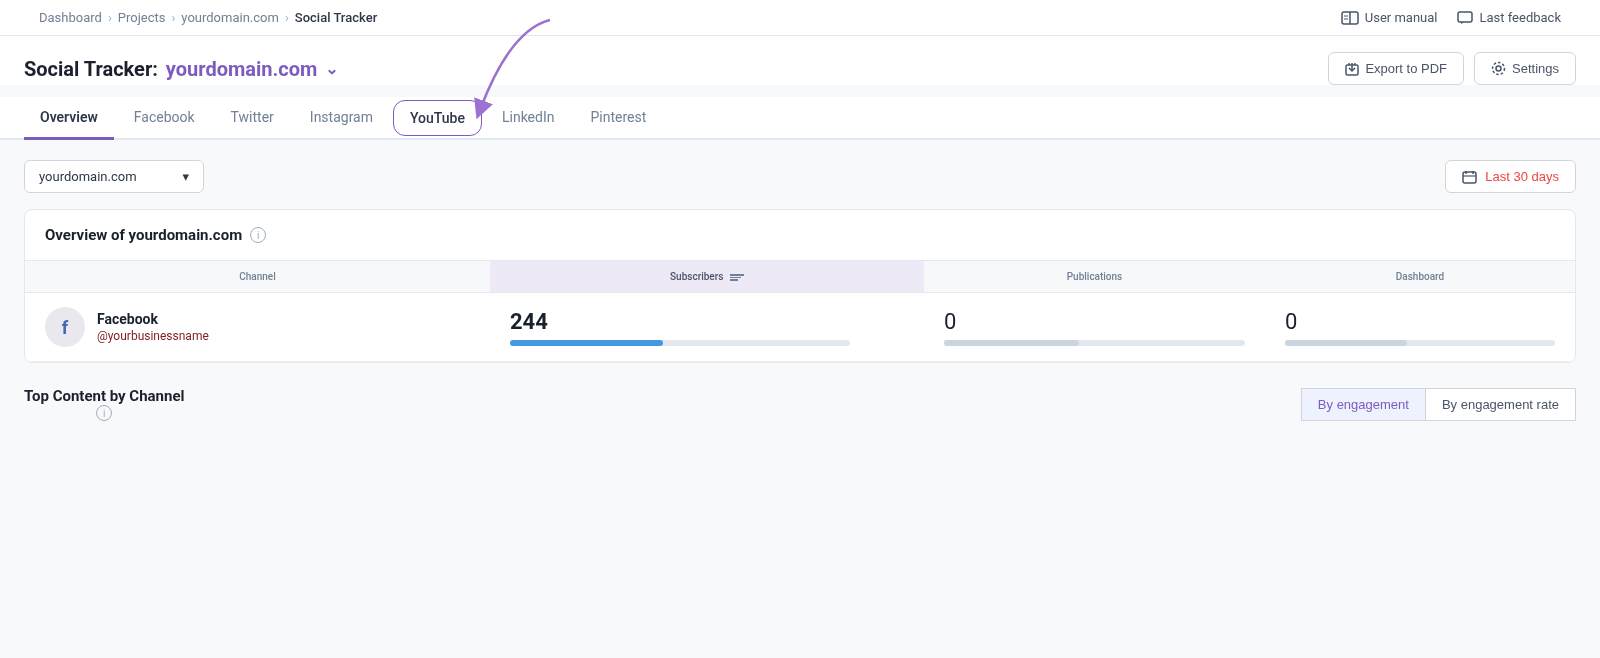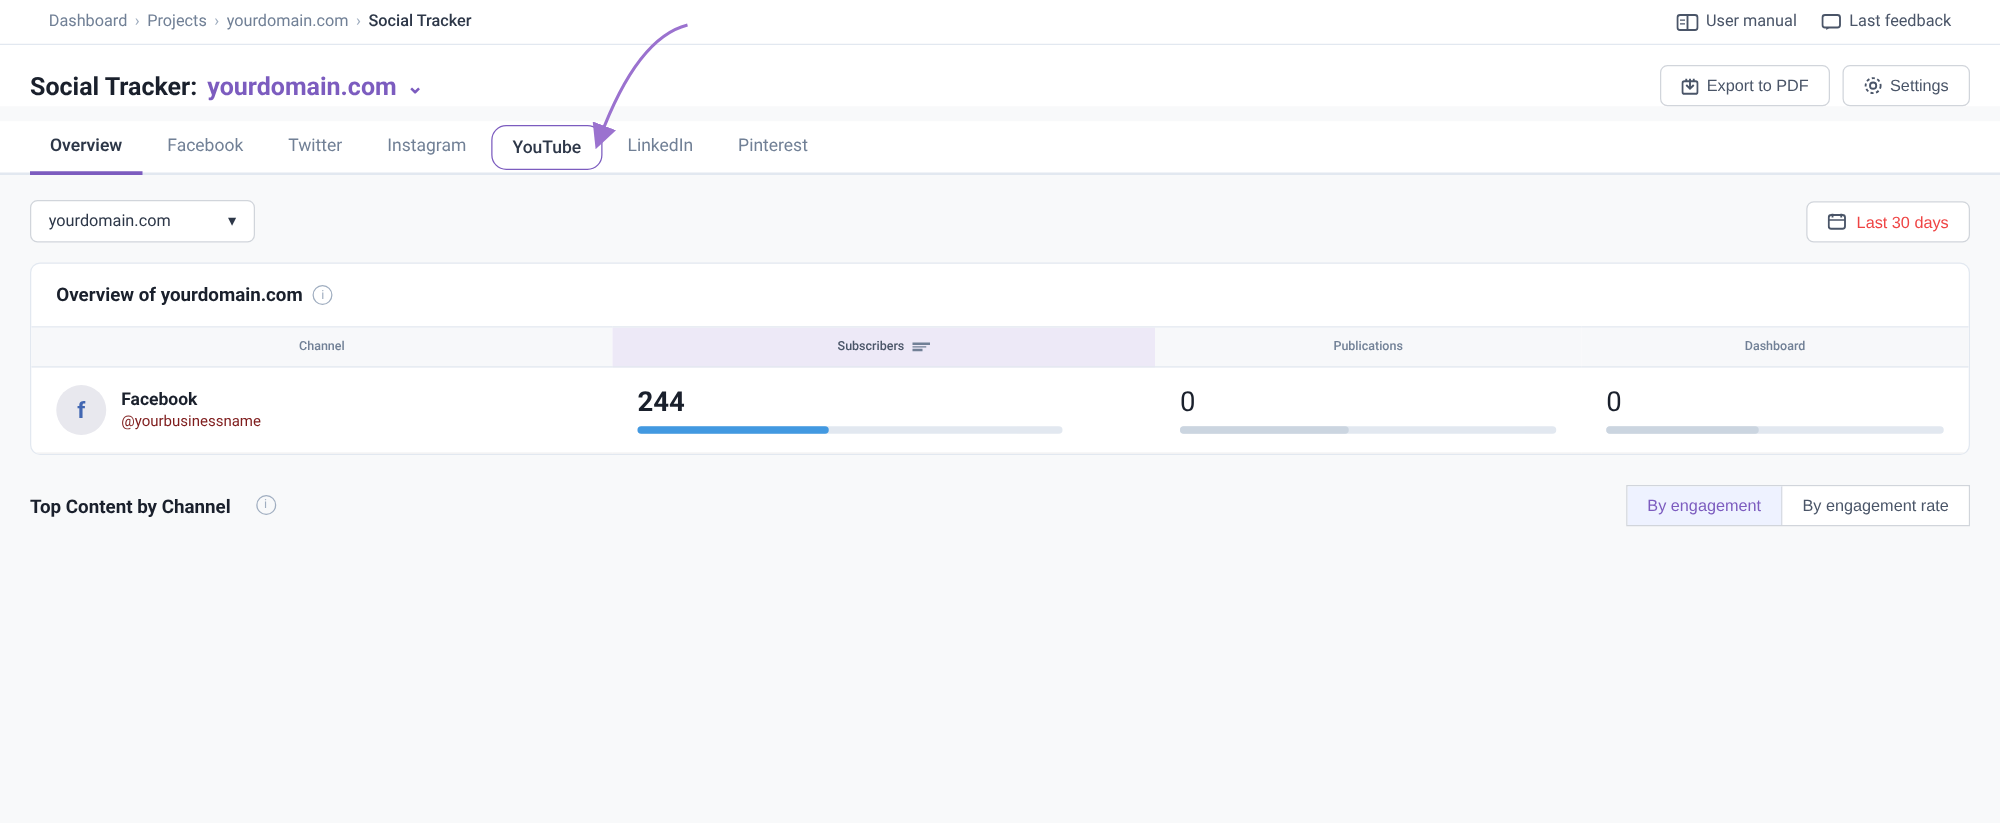--- a/index.html
+++ b/index.html
@@ -301,21 +301,23 @@
       display: flex;
       align-items: center;
       justify-content: space-between;
       padding: 4px 0 16px;
     }
     .top-content-title {
       font-weight: 700;
       font-size: 15px;
       color: #1a202c;
       display: flex;
-      gap: 20px;
+      align-items: center;
+      gap: 0;
+      flex-direction: column;
     }
     .toggle-group {
       display: flex;
       border: 1px solid #d1d5db;
       border-radius: 0;
       overflow: hidden;
       justify-content: space-between;
     }
     .toggle-btn {
       padding: 8px 16px;

